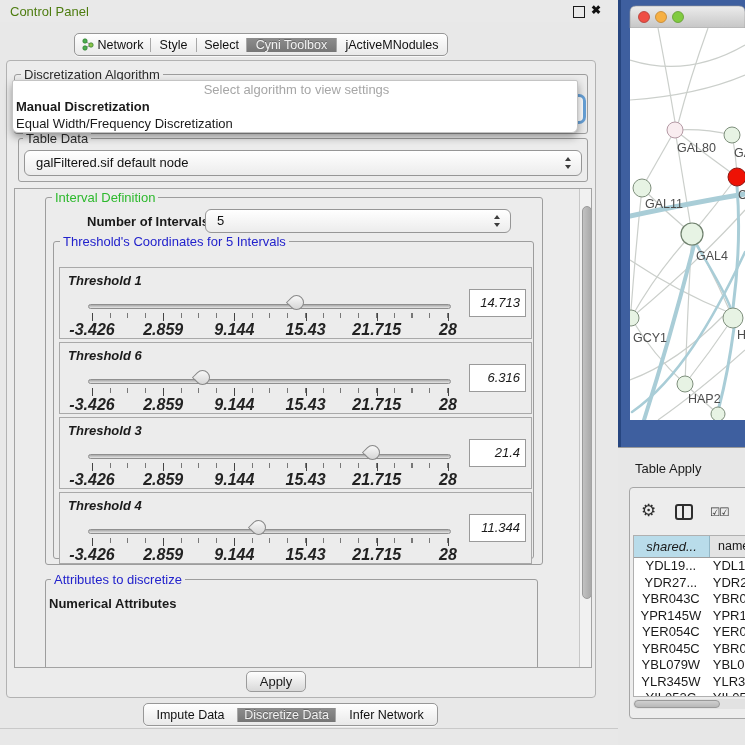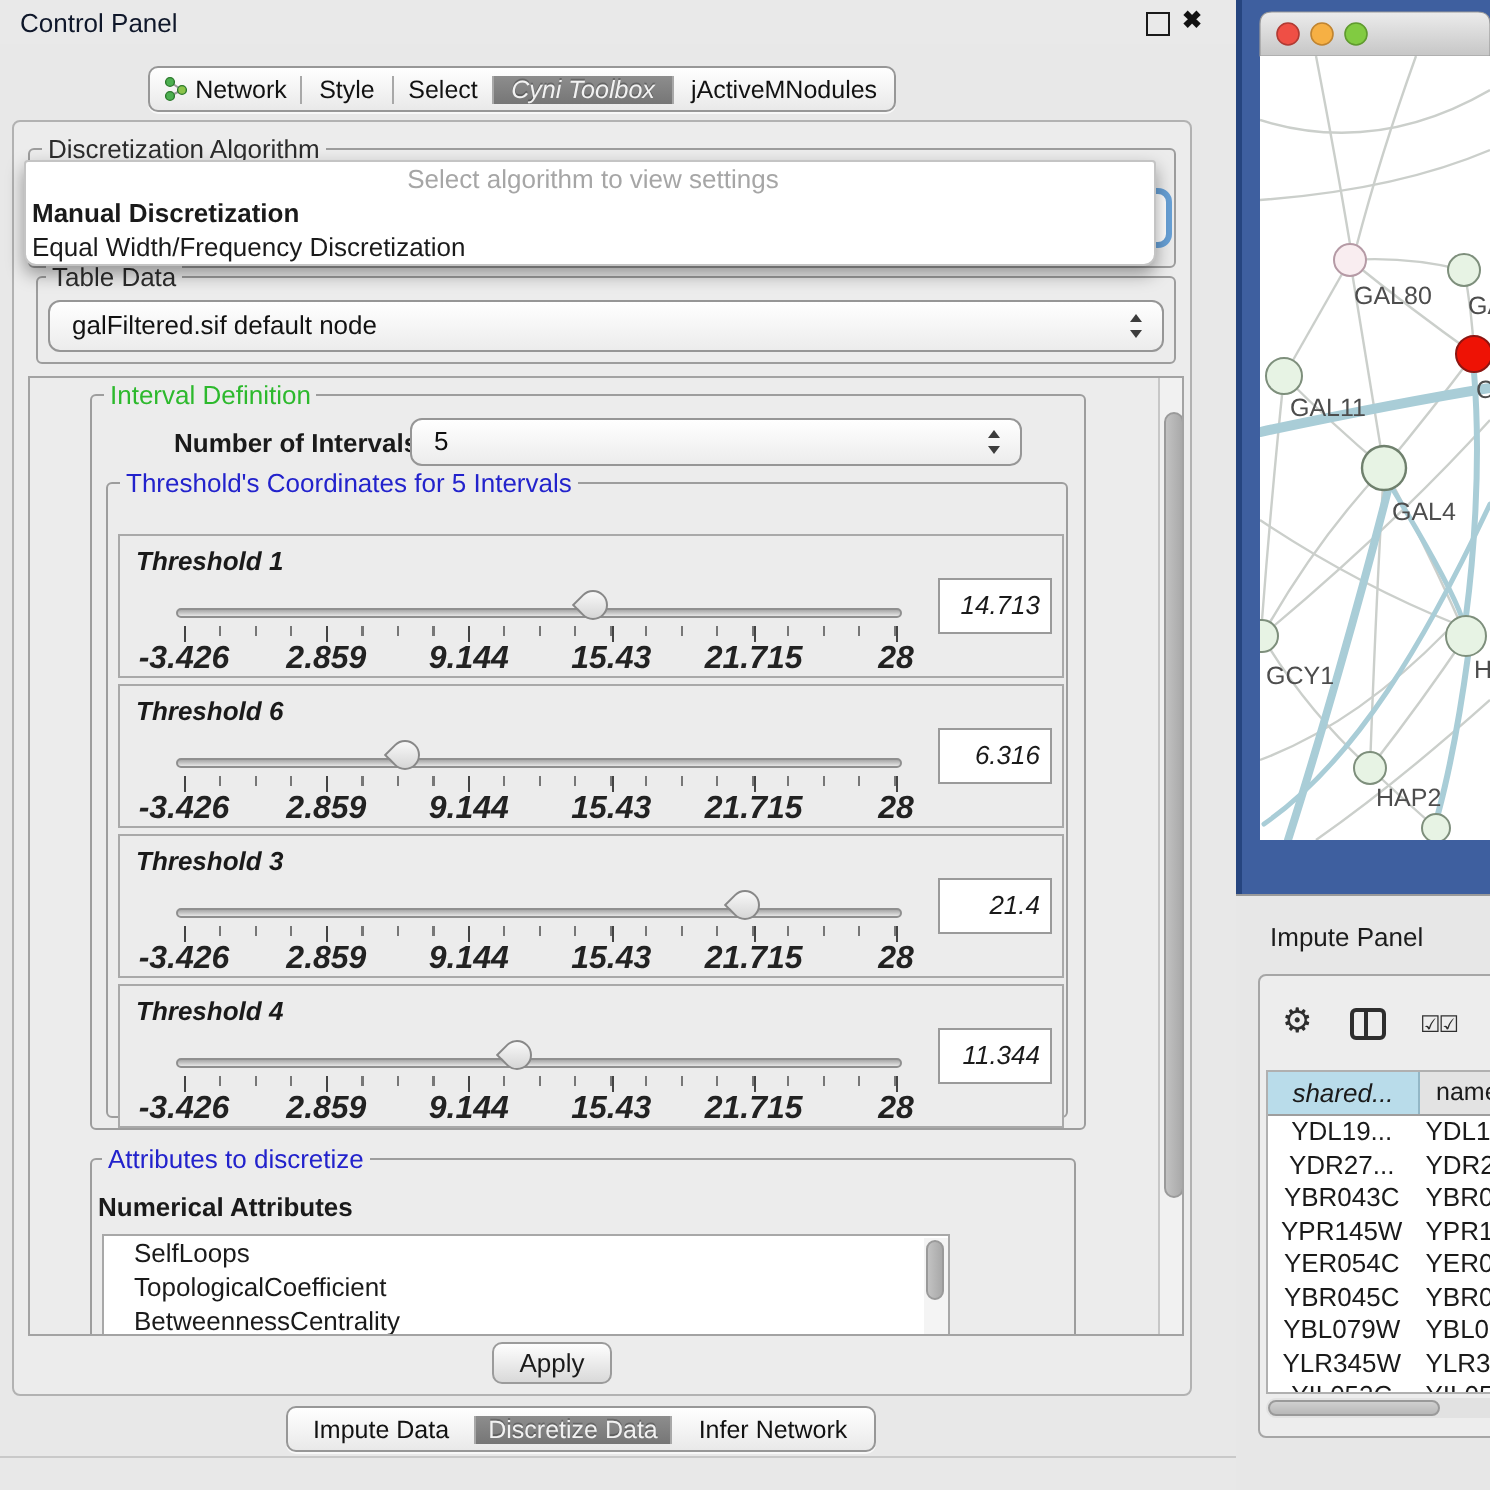--- a/index.html
+++ b/index.html
@@ -2,21 +2,21 @@
 <html><head>
 <meta charset="utf-8">
 <style>
   html,body{margin:0;padding:0;}
   #app{position:relative;width:745px;height:745px;background:#e8e8e8;overflow:hidden;
        font-family:"Liberation Sans",sans-serif;color:#1a1a1a;font-size:13px;}
   .abs{position:absolute;}
 
   
   #titlebar{position:absolute;left:0;top:0;width:618px;height:22px;background:#e9e9e9;}
-  #titlebar .title{position:absolute;left:10px;top:4px;font-size:13px;color:#0f172a;}
+  #titlebar .title{position:absolute;left:10px;top:4px;font-size:13px;color:#4d7c0f;}
   .float-btn{position:absolute;left:573px;top:6px;width:10px;height:10px;border:1.5px solid #1a1a1a;background:transparent;cursor:pointer;}
   .close-btn{position:absolute;left:591px;top:3px;font-size:12px;font-weight:bold;color:#111;cursor:pointer;}
 
   
   .segctrl{position:absolute;display:flex;height:21px;border:1px solid #979797;border-radius:5px;
            background:linear-gradient(#ffffff,#e9e9e9);overflow:hidden;box-shadow:0 1px 0 rgba(255,255,255,.7);align-items:center;}
   .seg{display:flex;align-items:center;justify-content:center;font-size:12.5px;color:#111;
        border-right:1px solid #a8a8a8;cursor:pointer;box-sizing:border-box;padding:0 2px;}
   .seg:last-child{border-right:none;}
   .seg.active{background:linear-gradient(#8d8d8d,#767676);color:#f2f2f2;text-shadow:0 -1px 0 rgba(0,0,0,.25);}
@@ -127,21 +127,21 @@
           <circle cx="9" cy="7" r="2.2" fill="#8bc34a" stroke="#2c7a2c" stroke-width="0.7"></circle>
         </svg>
         <span>Network</span>
       </div>
       <div class="seg" style="width:46px;">
         <span>Style</span>
       </div>
       <div class="seg" style="width:50px;">
         <span>Select</span>
       </div>
-      <div class="seg active" style="width:90px;font-style:italic;">
+      <div class="seg active" style="width:90px;">
         <span>Cyni Toolbox</span>
       </div>
       <div class="seg" style="width:110px;">
         <span>jActiveMNodules</span>
       </div>
     </div>
 
     <div id="content-panel"></div>
 
     <div class="groupbox" style="left:14px;top:74px;width:574px;height:60px;"></div>
@@ -280,28 +280,20 @@
           <span style="left:80%;">21.715</span>
           <span style="left:100%;">28</span>
         </div>
         <div class="tvalue">11.344</div>
       </div>
 
       <div class="groupbox" style="left:30px;top:390px;width:493px;height:120px;"></div>
       <span class="legend blue" style="left:36px;top:383px;">Attributes to discretize</span>
       <span class="abs" style="left:34px;top:407px;font-weight:bold;">Numerical Attributes</span>
 
-      <div id="attr-list">
-        <div class="item">SelfLoops</div>
-        <div class="item">TopologicalCoefficient</div>
-        <div class="item">BetweennessCentrality</div>
-        <div id="attr-sb">
-          <span class="sb-thumb" style="left:1px;top:1px;width:9px;height:30px;"></span>
-        </div>
-      </div>
 
       <div class="vsb" style="left:564px;top:0;width:14px;height:478px;">
         <span class="thumb" style="left:2px;top:17px;width:10px;height:393px;"></span>
       </div>
     </div>
 
     <div class="mac-btn" style="left:246px;top:671px;width:60px;height:21px;line-height:19px;">Apply</div>
 
     <div class="segctrl" style="left:143px;top:703px;">
       <div class="seg" style="width:94px;">
@@ -393,21 +385,21 @@
           <text x="78" y="260">GAL4</text>
           <text x="15" y="342">GCY1</text>
           <text x="119" y="339">H</text>
           <text x="70" y="403">HAP2</text>
         </g>
       </g>
     </svg>
 
     
     <div id="table-panel-region">
-      <span id="tp-title">Impute Panel</span>
+      <span id="tp-title">Table Apply</span>
       <div id="tp-sub">
         <span class="gear">⚙</span>
         <span class="colicon"></span>
         <span class="checks">☑☑</span>
 
         <div id="tp-table">
           <div class="hdr">
             <div class="h1">shared...</div>
             <div class="h2">name</div>
           </div>

